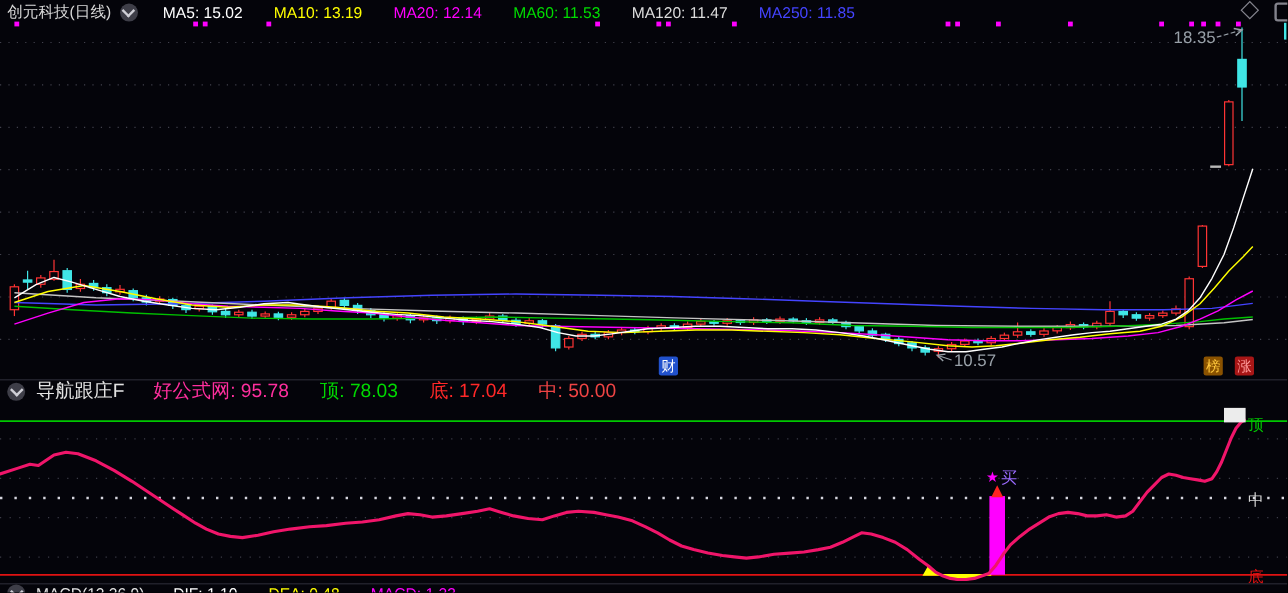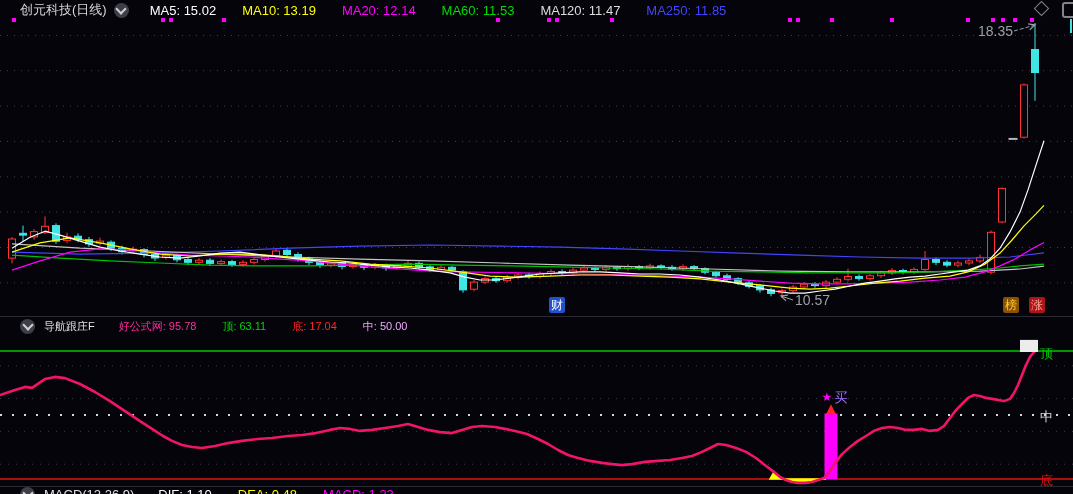--- a/index.html
+++ b/index.html
@@ -1,31 +1,31 @@
 <!DOCTYPE html>
 <html><head>
 <meta charset="utf-8">
 <style>
   html,body{margin:0;padding:0;background:#000;}
   .screen{position:relative;width:1073px;height:494px;background:#04040a;overflow:hidden;
           font-family:"Liberation Sans","DejaVu Sans",sans-serif;color:#ddd;}
   #chart-svg{position:absolute;left:0;top:0;z-index:1;}
-  .row{position:absolute;left:16px;right:0;display:flex;align-items:center;z-index:2;white-space:nowrap;}
+  .row{position:absolute;left:2px;right:0;display:flex;align-items:center;z-index:2;white-space:nowrap;}
   .titlebar{top:0;height:20px;padding-left:4px;font-size:13px;}
   .page-title{color:#d8d8d8;margin-right:7px;}
   .circle-icon{display:inline-flex;align-items:center;justify-content:center;width:15px;height:15px;
                border-radius:50%;background:#3e3e48;margin-right:9px;flex:0 0 auto;}
   .circle-icon i{display:block;width:6px;height:6px;border-left:2px solid #cfcfd6;border-bottom:2px solid #cfcfd6;
                  transform:rotate(-45deg);margin-top:-3px;}
   .legend-item{margin-right:13px;margin-left:12px;}
   .diamond-icon{position:absolute;right:26px;top:3px;width:9px;height:9px;border:1px solid #83838c;transform:rotate(45deg);}
   .window-icon{position:absolute;right:-6px;top:2px;width:13px;height:12px;border:2px solid #83838c;border-radius:3px;}
   .badge{position:absolute;z-index:2;width:16px;height:16px;line-height:16px;text-align:center;
          font-size:12px;border-radius:2px;}
-  .sub-header{top:318px;height:17px;padding-left:4px;font-size:11px;}
+  .sub-header{top:318px;height:17px;padding-left:4px;font-size:16px;}
   .sub-name{color:#e2e2e2;margin-right:12px;}
   .sub-item{margin-right:14px;}
   .macd-row{top:486px;height:8px;overflow:hidden;padding-left:4px;font-size:13px;align-items:flex-start;}
   .macd-inner{display:flex;align-items:center;height:16px;}
   .hl{position:absolute;left:0;right:0;height:1px;background:#292933;z-index:2;}
 </style>
 </head>
 <body>
 
 <div class="screen">
@@ -293,21 +293,21 @@
   </div>
 
   <span class="diamond-icon"></span>
   <span class="window-icon"></span>
 
   <div class="row sub-header">
     <span class="circle-icon">
         <i></i>
       </span>
     <span class="sub-name">导航跟庄F</span>
-    <span id="sub-items"><span class="legend-item sub-item" style="color: rgb(255, 47, 158);">好公式网: 95.78</span><span class="legend-item sub-item" style="color: rgb(0, 216, 0);">顶: 63.11</span><span class="legend-item sub-item" style="color: rgb(255, 40, 40);">底: 17.04</span><span class="legend-item sub-item" style="color: #f0abfc;">中: 50.00</span></span>
+    <span id="sub-items"><span class="legend-item sub-item" style="color: rgb(255, 47, 158);">好公式网: 95.78</span><span class="legend-item sub-item" style="color: rgb(0, 216, 0);">顶: 78.03</span><span class="legend-item sub-item" style="color: rgb(255, 40, 40);">底: 17.04</span><span class="legend-item sub-item" style="color: #ef4444;">中: 50.00</span></span>
   </div>
 
   <div class="row macd-row">
     <div class="macd-inner">
       <span class="circle-icon">
           <i></i>
         </span>
       <span class="sub-name">MACD(12,26,9)</span>
       <span id="macd-items"><span class="legend-item sub-item" style="color: rgb(255, 255, 255);">DIF: 1.10</span><span class="legend-item sub-item" style="color: rgb(255, 255, 0);">DEA: 0.48</span><span class="legend-item sub-item" style="color: rgb(255, 0, 255);">MACD: 1.23</span></span>
     </div>

